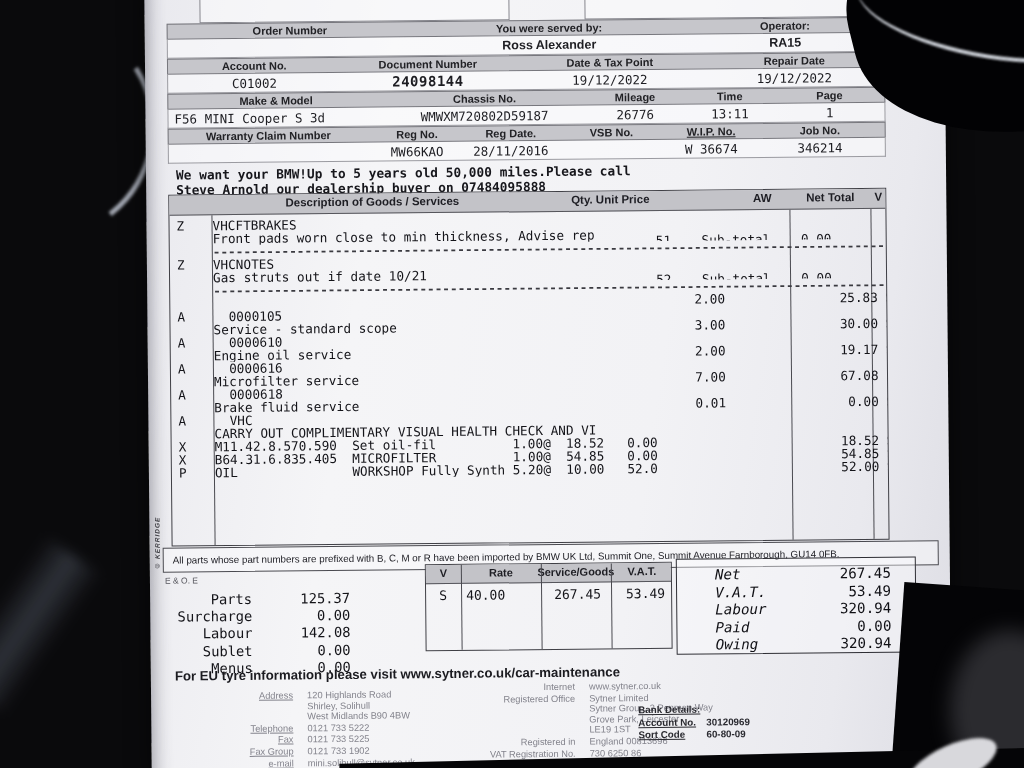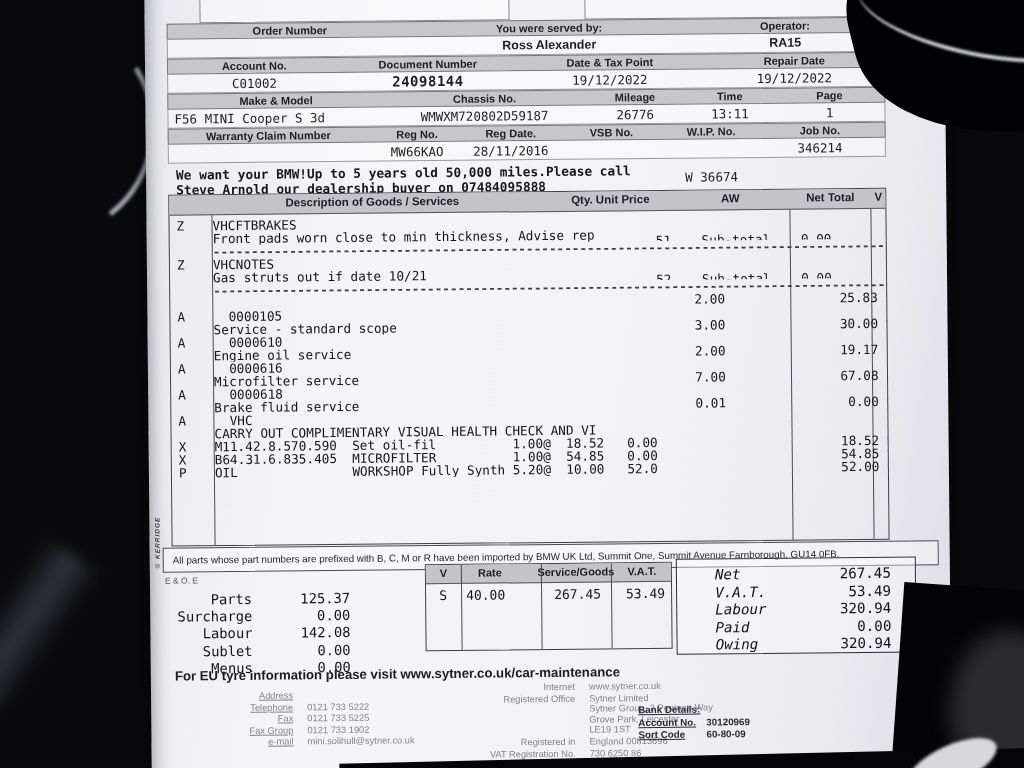--- a/index.html
+++ b/index.html
@@ -147,41 +147,41 @@
         <div class="hcell" style="width: 202px;">WMWXM720802D59187</div>
         <div class="hcell" style="width: 100px;">26776</div>
         <div class="hcell" style="width: 90px;">13:11</div>
         <div class="hcell" style="width: 110px;">1</div>
       </div>
       <div class="hrow lbl">
         <div class="hcell" style="width: 200px;">Warranty Claim Number</div>
         <div class="hcell" style="width: 98px;">Reg No.</div>
         <div class="hcell" style="width: 90px;">Reg Date.</div>
         <div class="hcell" style="width: 112px;">VSB No.</div>
-        <div class="hcell" style="width: 88px;">W.I.P. No.</div>
+        <div class="hcell" style="width: 88px; text-decoration: underline;">W.I.P. No.</div>
         <div class="hcell" style="width: 130px;">Job No.</div>
       </div>
       <div class="hrow val">
         <div class="hcell" style="width: 200px;"></div>
         <div class="hcell" style="width: 98px;">MW66KAO</div>
         <div class="hcell" style="width: 90px;">28/11/2016</div>
         <div class="hcell" style="width: 112px;"></div>
-        <div class="hcell" style="width: 88px; margin-top: 28px;">W 36674</div>
+        <div class="hcell" style="width: 88px;">W 36674</div>
         <div class="hcell" style="width: 130px;">346214</div>
       </div>
     </div>
 
   <div class="abs promo"><span>We want your BMW!Up to 5 years old 50,000 miles.Please call</span>
 <span>Steve Arnold our dealership buyer on 07484095888</span></div>
 
   <div class="abs goods">
     <div class="ghead">
       <span style="left:203px">Description of Goods / Services</span>
       <span style="left:441px">Qty. Unit Price</span>
-      <span style="left:561px">AW</span>
+      <span style="left:593px">AW</span>
       <span style="left:661px">Net Total</span>
       <span style="left:709px">V</span>
     </div>
     <div class="vline" style="left:42px"></div>
     <div class="vline" style="left:620px"></div>
     <div class="vline" style="left:701px"></div>
     <div class="gbody">
         <div class="gl">
           <span class="gf">Z</span>
           <pre class="gt">VHCFTBRAKES</pre>
@@ -287,21 +287,21 @@
       </div>
       <div class="crow">
         <span class="cl">Menus</span>
         <span class="cv">0.00</span>
       </div>
     </div>
 
   <div class="abs vatbox">
     <div class="vathead">
         <span style="left: 17.5px;">V</span>
-        <span style="left: 64px;">Rate</span>
+        <span style="left: 75px;">Rate</span>
         <span style="left: 150px;">Service/Goods</span>
         <span style="left: 216px;">V.A.T.</span>
       </div>
   <div class="vline" style="left: 35px;"></div>
       <div class="vline" style="left: 115px;"></div>
       <div class="vline" style="left: 185px;"></div>
       <span class="vatval" style="left: 17px; transform: translateX(-50%);">S</span>
       <span class="vatval" style="left: 40px;">40.00</span>
       <span class="vatval" style="right: 70px;">267.45</span>
       <span class="vatval" style="right: 6px;">53.49</span>
@@ -328,20 +328,25 @@
         <span class="tl">Owing</span>
         <span class="tv">320.94</span>
       </div>
     </div>
 
   <div class="abs eu">For EU tyre information please visit www.sytner.co.uk/car-maintenance</div>
 
   <div class="abs fblock fleft">
       <div class="frow">
         <div class="fl">Address</div>
+        <div class="fv">
+          <div>120 Highlands Road</div>
+          <div>Shirley, Solihull</div>
+          <div>West Midlands  B90 4BW</div>
+        </div>
       </div>
       <div class="frow">
         <div class="fl">Telephone</div>
         <div class="fv">
           <div>0121 733 5222</div>
         </div>
       </div>
       <div class="frow">
         <div class="fl">Fax</div>
         <div class="fv">

